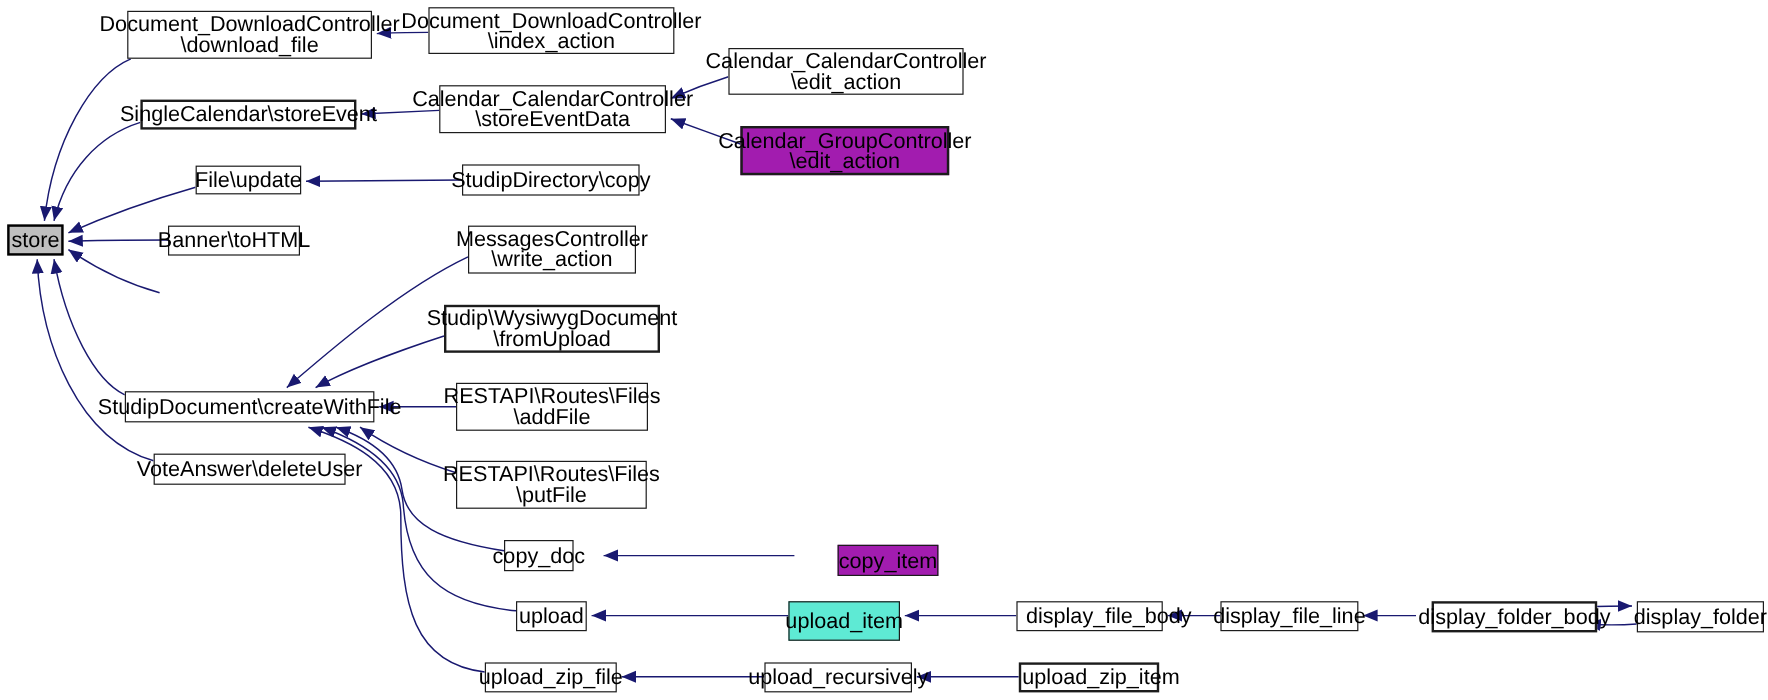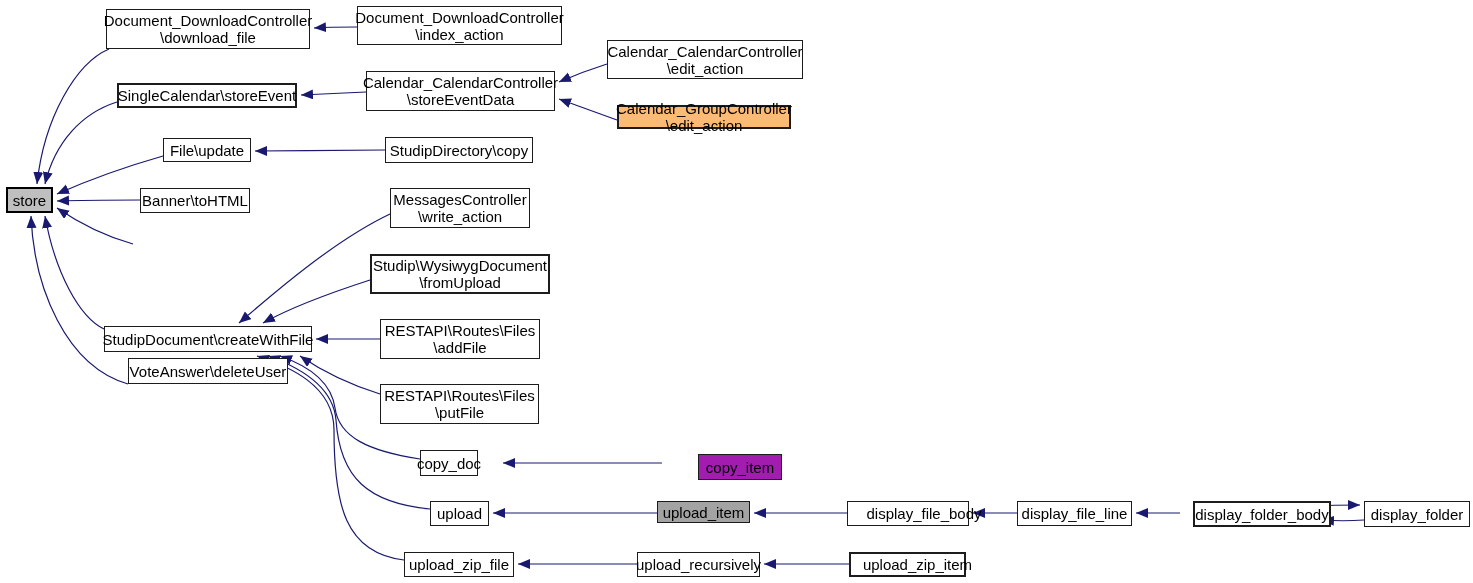--- a/index.html
+++ b/index.html
@@ -15,21 +15,21 @@
     position:absolute;
     box-sizing:border-box;
     background:#ffffff;
     border:1px solid #1c1c1c;
     color:#000;
     display:flex;
     flex-direction:column;
     align-items:center;
     justify-content:center;
     text-align:center;
-    font-size:15px;
+    font-size:18px;
     line-height:17px;
     white-space:nowrap;
     z-index:2;
     cursor:pointer;
   }
   .node.bold{border-width:2px;}
   .node.focus{background:var(--focus,#bfbfbf);border:2px solid #000;cursor:default;}
   .node .line{pointer-events:none;}
 </style>
 </head>
@@ -88,21 +88,21 @@
       <div class="line">SingleCalendar\storeEvent</div>
     </div>
     <div class="node" style="left: 366px; top: 71px; width: 189px; height: 40px; border-color: rgb(28, 28, 28); background: rgb(255, 255, 255);">
       <div class="line">Calendar_CalendarController</div>
       <div class="line">\storeEventData</div>
     </div>
     <div class="node" style="left: 607px; top: 40px; width: 196px; height: 39px; border-color: rgb(28, 28, 28); background: rgb(255, 255, 255);">
       <div class="line">Calendar_CalendarController</div>
       <div class="line">\edit_action</div>
     </div>
-    <div class="node bold" style="left: 617px; top: 105px; width: 174px; height: 24px; border-color: rgb(28, 28, 28); background: #fdba74;">
+    <div class="node bold" style="left: 617px; top: 105px; width: 174px; height: 41px; border-color: rgb(28, 28, 28); background: #a21caf;">
       <div class="line">Calendar_GroupController</div>
       <div class="line">\edit_action</div>
     </div>
     <div class="node" style="left: 163px; top: 138px; width: 88px; height: 24px; border-color: rgb(28, 28, 28); background: rgb(255, 255, 255);">
       <div class="line">File\update</div>
     </div>
     <div class="node" style="left: 385px; top: 137px; width: 148px; height: 26px; border-color: rgb(28, 28, 28); background: rgb(255, 255, 255);">
       <div class="line">StudipDirectory\copy</div>
     </div>
     <div class="node" style="left: 140px; top: 188px; width: 110px; height: 25px; border-color: rgb(28, 28, 28); background: rgb(255, 255, 255);">
@@ -116,37 +116,37 @@
       <div class="line">Studip\WysiwygDocument</div>
       <div class="line">\fromUpload</div>
     </div>
     <div class="node" style="left: 104px; top: 326px; width: 208px; height: 26px; border-color: rgb(28, 28, 28); background: rgb(255, 255, 255);">
       <div class="line">StudipDocument\createWithFile</div>
     </div>
     <div class="node" style="left: 380px; top: 319px; width: 160px; height: 40px; border-color: rgb(28, 28, 28); background: rgb(255, 255, 255);">
       <div class="line">RESTAPI\Routes\Files</div>
       <div class="line">\addFile</div>
     </div>
-    <div class="node" style="left: 128px; top: 358px; width: 160px; height: 26px; border-color: rgb(28, 28, 28); background: rgb(255, 255, 255);">
+    <div class="node" style="left: 128px; top: 378px; width: 160px; height: 26px; border-color: rgb(28, 28, 28); background: rgb(255, 255, 255);">
       <div class="line">VoteAnswer\deleteUser</div>
     </div>
     <div class="node" style="left: 380px; top: 384px; width: 159px; height: 40px; border-color: rgb(28, 28, 28); background: rgb(255, 255, 255);">
       <div class="line">RESTAPI\Routes\Files</div>
       <div class="line">\putFile</div>
     </div>
     <div class="node" style="left: 420px; top: 450px; width: 58px; height: 26px; border-color: rgb(28, 28, 28); background: rgb(255, 255, 255);">
       <div class="line">copy_doc</div>
     </div>
     <div class="node" style="left: 662px; top: 454px; width: 84px; height: 26px; border-color: rgb(28, 28, 28); background: #a21caf; margin-left: 36px;">
       <div class="line">copy_item</div>
     </div>
     <div class="node" style="left: 430px; top: 501px; width: 59px; height: 25px; border-color: rgb(28, 28, 28); background: rgb(255, 255, 255);">
       <div class="line">upload</div>
     </div>
-    <div class="node" style="left: 657px; top: 501px; width: 93px; height: 22px; border-color: rgb(28, 28, 28); background: #a3a3a3;">
+    <div class="node" style="left: 657px; top: 501px; width: 93px; height: 33px; border-color: rgb(28, 28, 28); background: #5eead4;">
       <div class="line">upload_item</div>
     </div>
     <div class="node" style="left: 847px; top: 501px; width: 122px; height: 25px; border-color: rgb(28, 28, 28); background: rgb(255, 255, 255); padding-left: 32px;">
       <div class="line">display_file_body</div>
     </div>
     <div class="node" style="left: 1017px; top: 501px; width: 115px; height: 25px; border-color: rgb(28, 28, 28); background: rgb(255, 255, 255);">
       <div class="line">display_file_line</div>
     </div>
     <div class="node bold" style="left: 1180px; top: 501px; width: 138px; height: 26px; border-color: rgb(28, 28, 28); background: rgb(255, 255, 255); margin-left: 13px;">
       <div class="line">display_folder_body</div>

